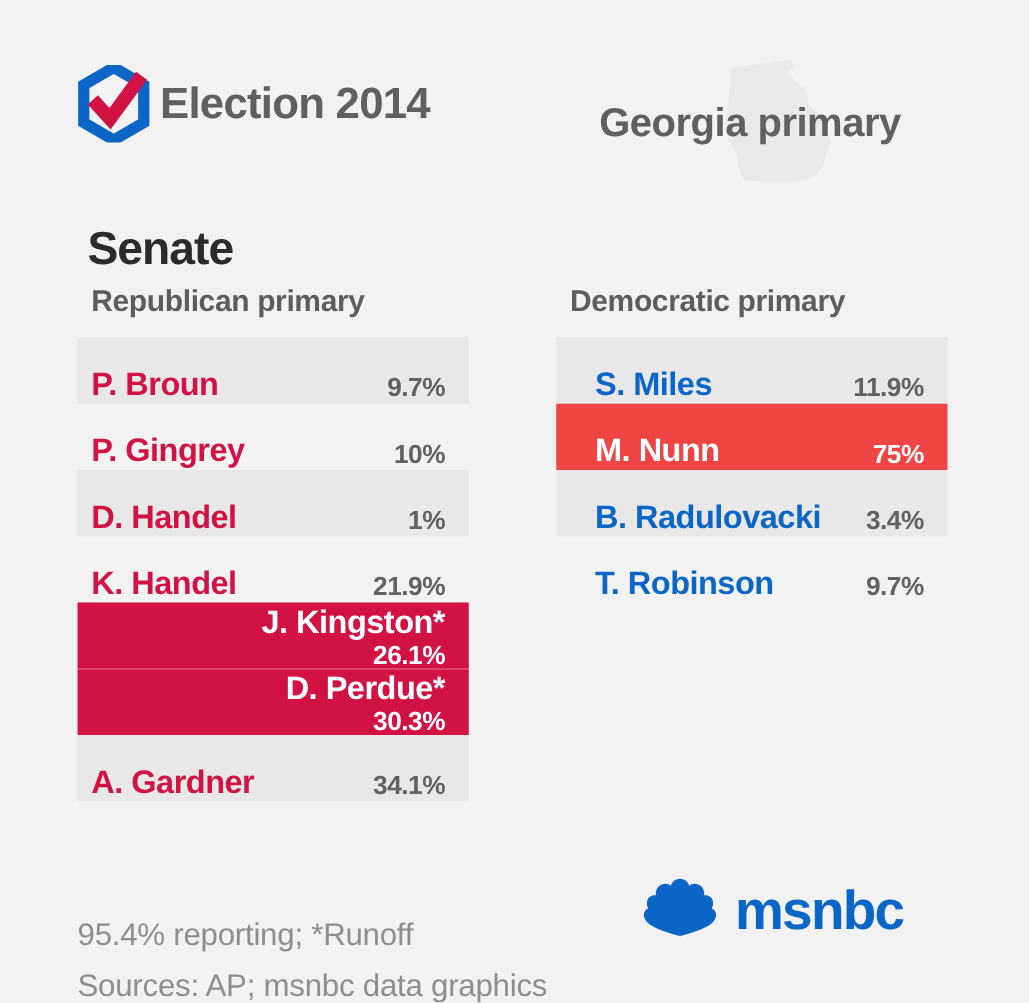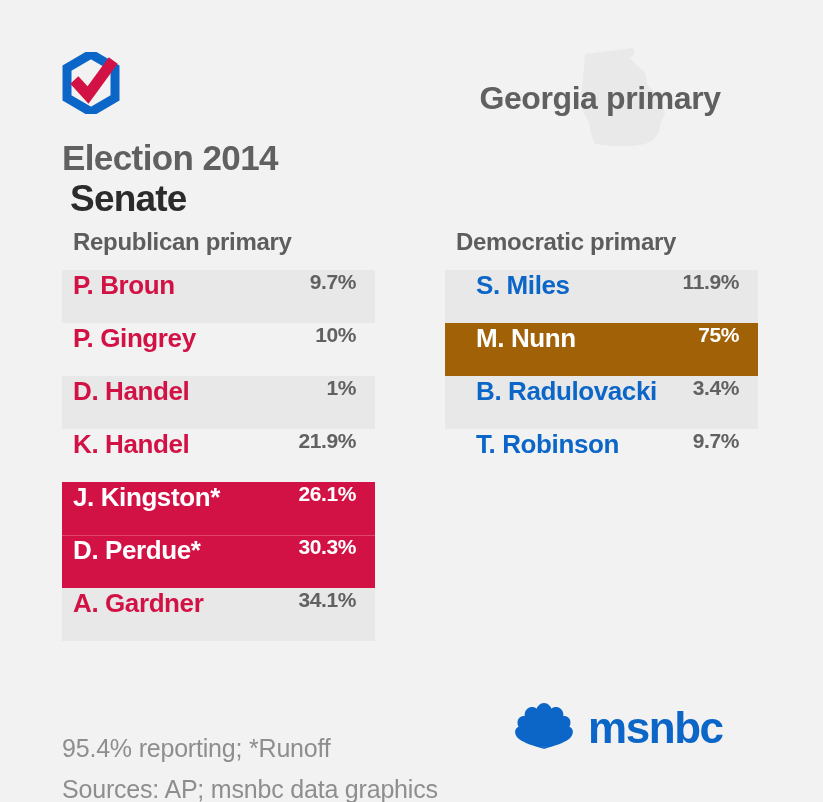--- a/index.html
+++ b/index.html
@@ -21,22 +21,22 @@
     position: absolute;
     top: 0; left: 0;
     width: 823px;
     height: 165px;
   }
   .brand {
     position: absolute;
     left: 62px;
     top: 52px;
     display: flex;
-    gap: 24px;
-    flex-direction: column;
+    align-items: center;
+    gap: 8px;
   }
   .brand-logo { width: 58px; height: 62px; display: block; }
   .brand-title {
     font-size: 35px;
     font-weight: bold;
     color: #606060;
     letter-spacing: -0.6px;
     white-space: nowrap;
   }
 
@@ -95,29 +95,29 @@
     margin-bottom: 14px;
     white-space: nowrap;
   }
 
   .rows { position: relative; }
 
   .row {
     position: relative;
     height: 53px;
     display: flex;
-    align-items: flex-start;
+    align-items: flex-end;
     justify-content: space-between;
     padding: 0 19px 0 11px;
     box-sizing: border-box;
     background: transparent;
   }
   .row.stripe { background: #e8e8e8; }
-  .row.win-rep { background: #d21245; }
-  .row.win-dem { background: #a16207; }
+  .row.win-rep { background: #d21245; flex-direction: column; }
+  .row.win-dem { background: #ef4444; }
   
   .row.win-rep + .row.win-rep::before {
     content: "";
     position: absolute;
     left: 0; right: 0; top: 0;
     height: 1px;
     background: rgba(255,255,255,0.22);
   }
 
   .cand {

